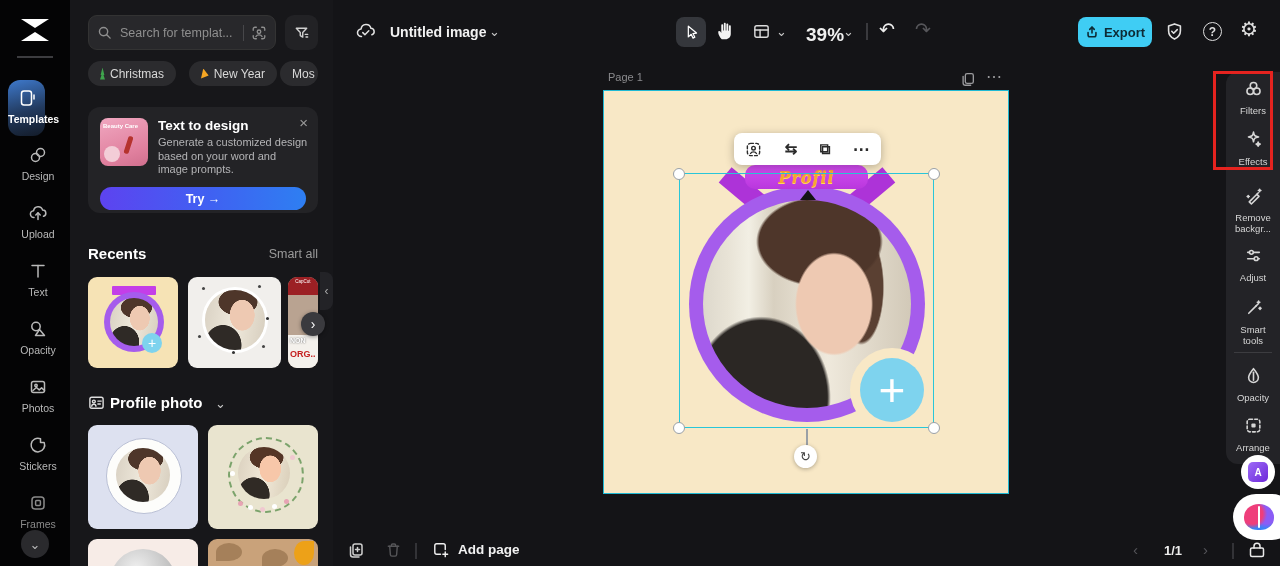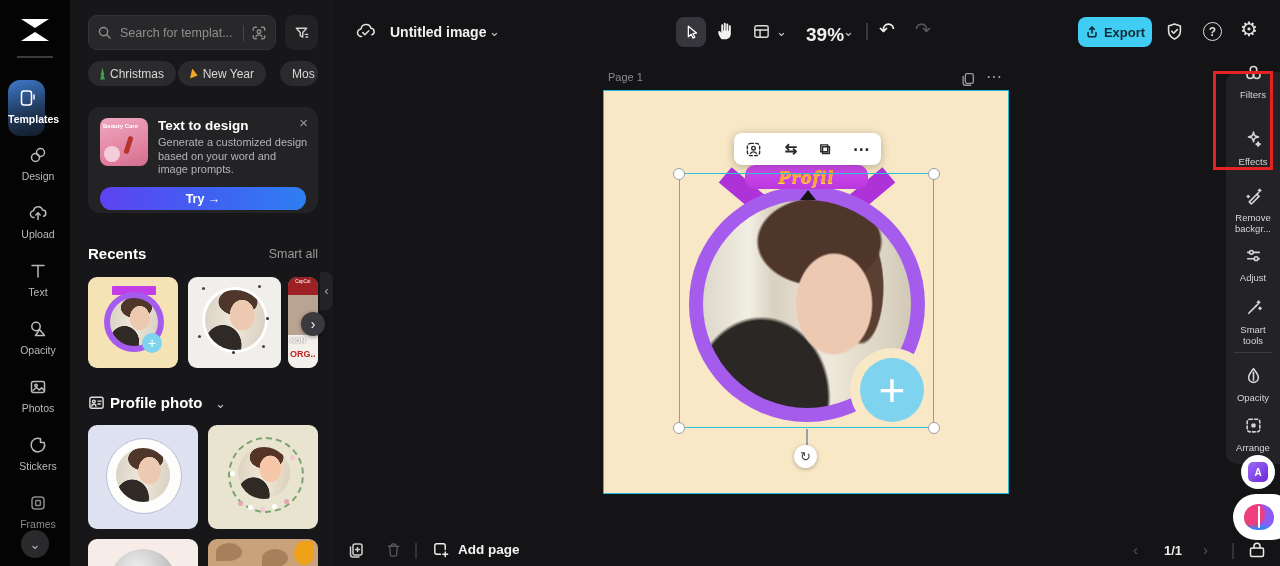--- a/index.html
+++ b/index.html
@@ -203,21 +203,21 @@
         <path d="M3.5,4.5 h11 l-4.2,4.6 v4.8 l-2.6,-1.6 v-3.2 z"></path>
           <line x1="13" y1="11" x2="15.5" y2="11"></line>
           <line x1="13.8" y1="13.8" x2="15.5" y2="13.8"></line>
       </svg>
     </div>
 
     <div class="chip" style="left:18px;width:88px">
       <span class="tree"></span>
       <span>Christmas</span>
     </div>
-    <div class="chip" style="left:108px;width:88px">
+    <div class="chip" style="left:119px;width:88px">
       <span class="pop"></span>
       <span>New Year</span>
     </div>
     <div class="chip" style="left:210px;width:38px">
       <span>Mos</span>
     </div>
 
     <div class="promo">
       <div class="promo-thumb">
         <span class="bt">Beauty Care</span>
@@ -374,21 +374,21 @@
           <path d="M5.9,13.2 a3.3,2.6 0 0 1 6.2,0"></path>
       </svg>
       <span class="fbglyph">⇆</span>
       <span class="fbglyph">⧉</span>
       <span class="fbglyph" style="font-size:17px">⋯</span>
     </div>
   </div>
 
   <div id="rrail"></div>
 
-  <div class="rtool" style="left:1226px;top:63px">
+  <div class="rtool" style="left:1226px;top:79px">
     <svg class="ic" width="19" height="19" viewBox="0 0 18 18">
       <circle cx="9" cy="6.4" r="3.1"></circle>
         <circle cx="5.9" cy="11.6" r="3.1"></circle>
         <circle cx="12.1" cy="11.6" r="3.1"></circle>
     </svg>
     <span class="rlab">Filters</span>
   </div>
   <div class="rtool" style="left:1226px;top:130px">
     <svg class="ic" width="19" height="19" viewBox="0 0 18 18">
       <path d="M9,2 C9.6,5.4 10.2,6 13.8,6.6 C10.2,7.2 9.6,7.8 9,11.2 C8.4,7.8 7.8,7.2 4.2,6.6 C7.8,6 8.4,5.4 9,2 Z"></path>

